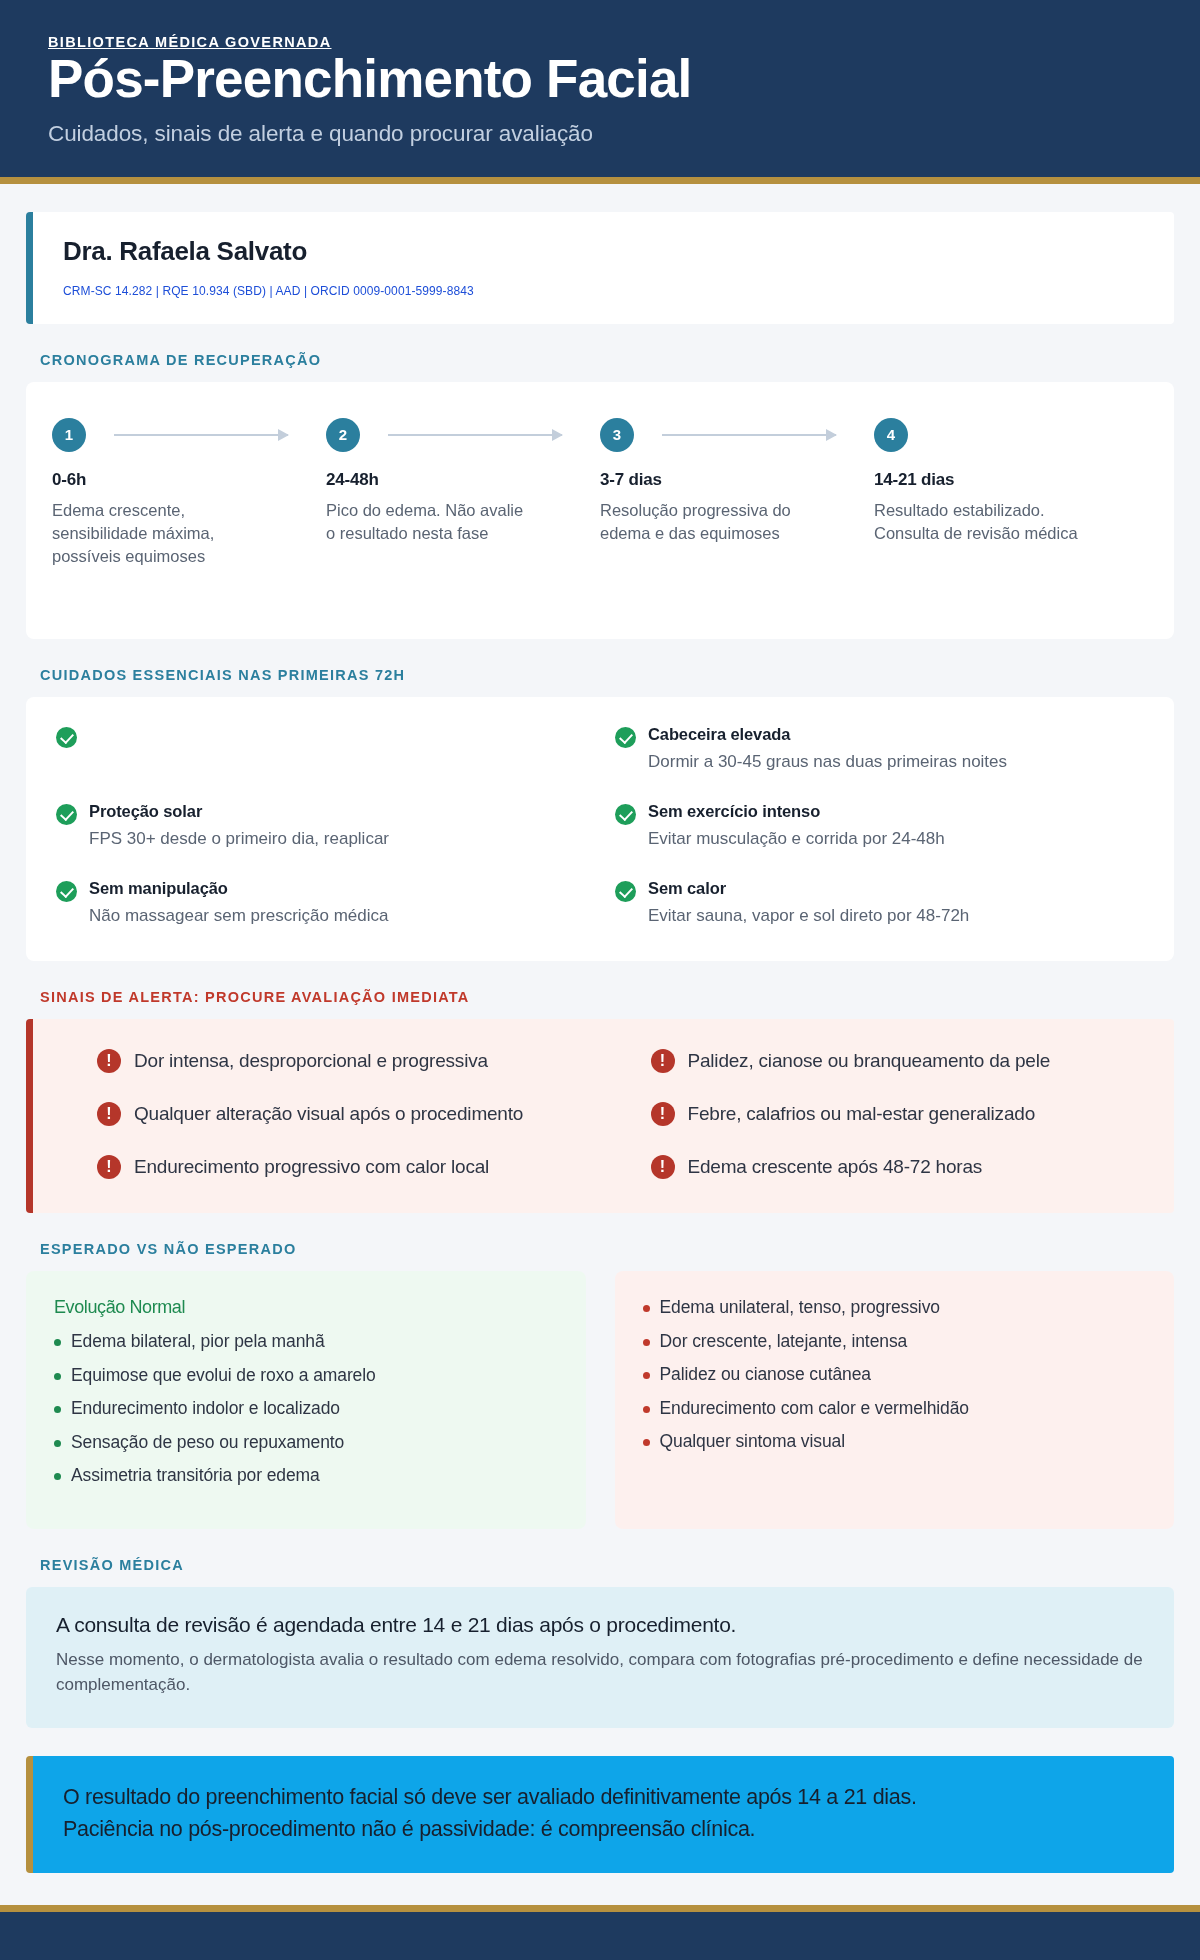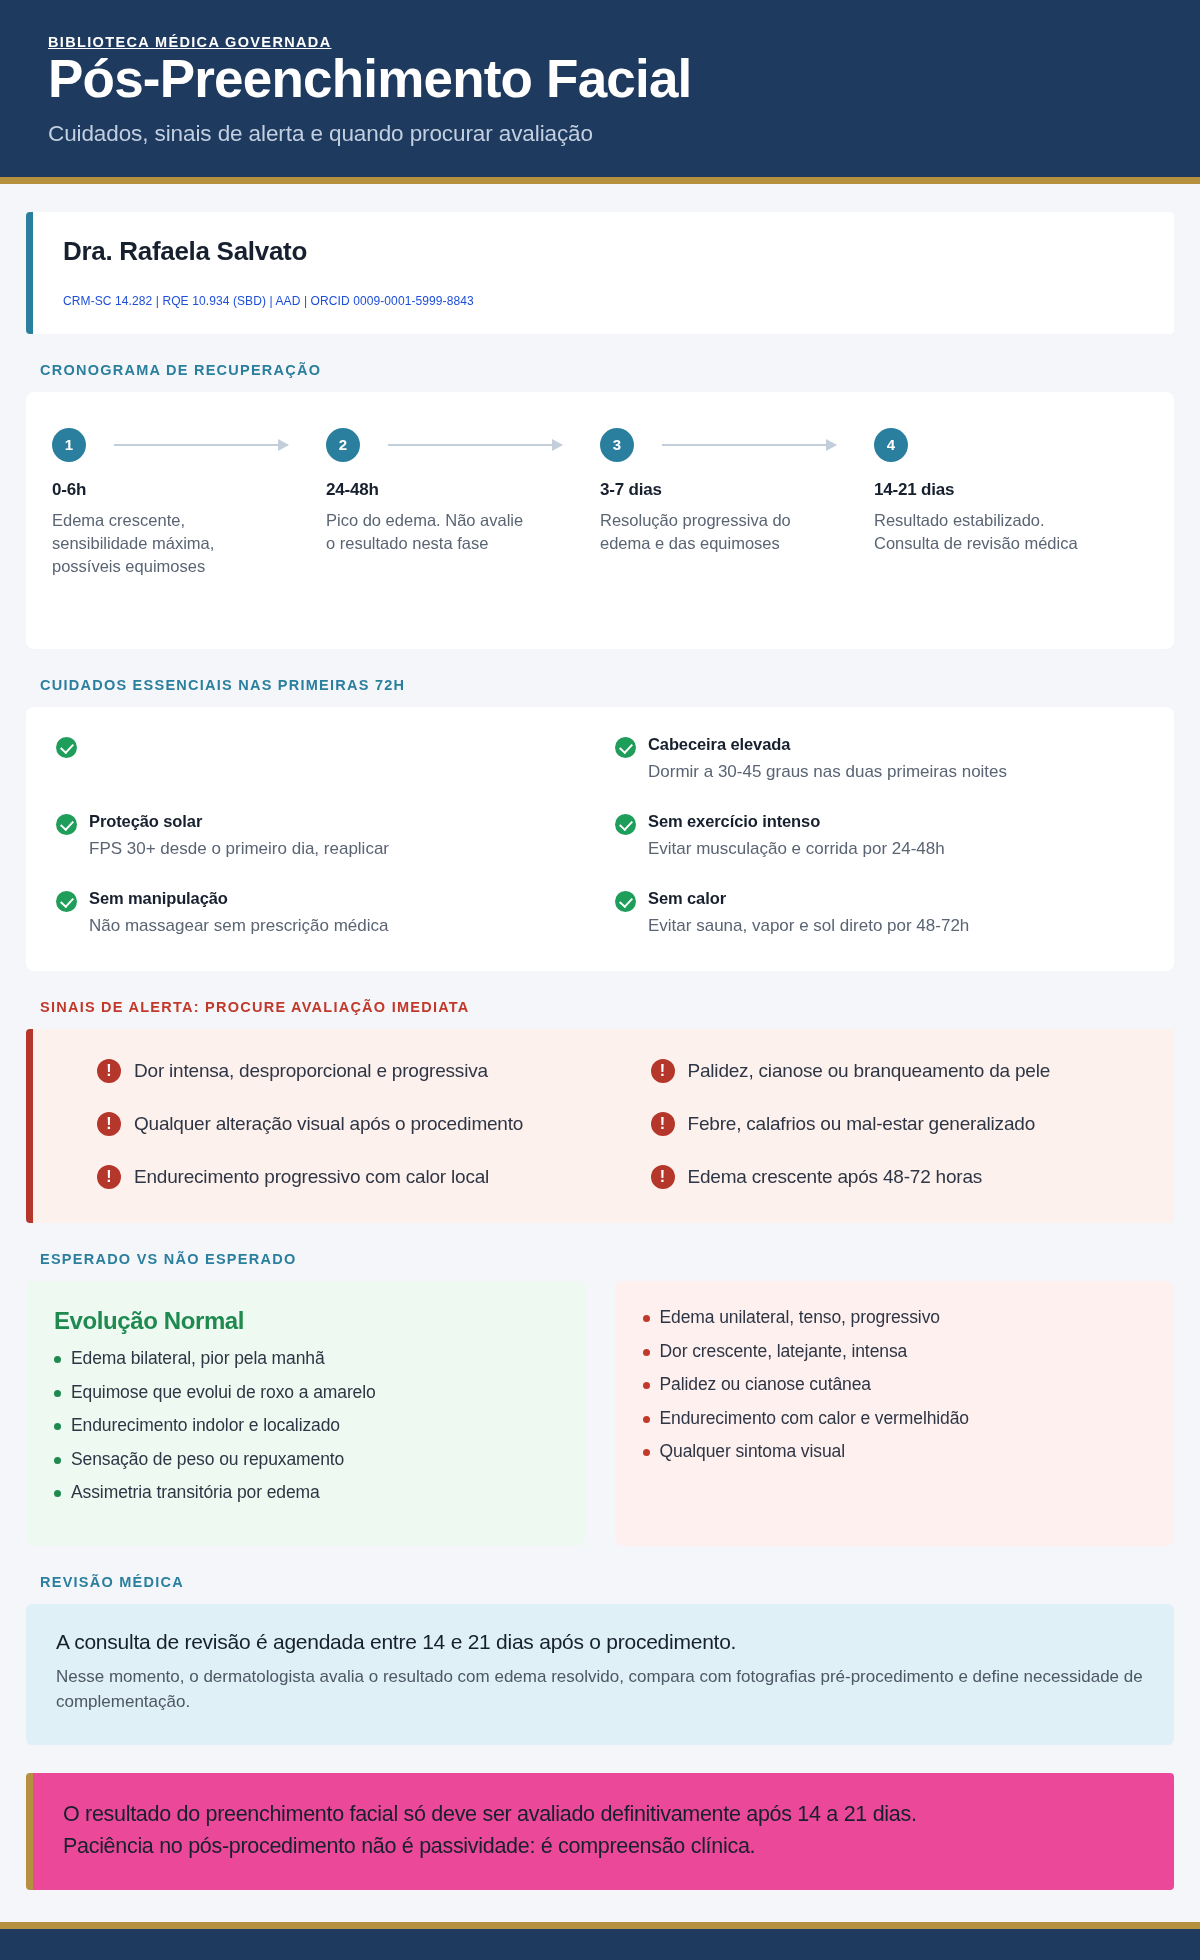--- a/index.html
+++ b/index.html
@@ -52,21 +52,21 @@
     border-left:7px solid #2b7f9e;
     border-radius:4px;
     margin-top:28px;
     padding:24px 30px 26px 30px;
   }
   .doctor-name {
     font-size:26px;
     font-weight:700;
     color:#17202e;
     letter-spacing:-0.3px;
-    margin-bottom:27px;
+    margin-bottom:17px;
   }
   .doctor-credentials {
     font-size:12px;
     color:#1d4ed8;
     letter-spacing:0.1px;
   }
 
   
   .section-label {
     font-size:14.5px;
@@ -211,22 +211,22 @@
   
   .compare-grid {
     display:grid;
     grid-template-columns:1fr 1fr;
     gap:29px;
   }
   .compare-card { border-radius:8px; padding:26px 28px 30px 28px; }
   .compare-card.good { background:#eef9f1; }
   .compare-card.bad  { background:#fdf0ee; }
   .compare-title {
-    font-size:24px;
-    font-weight:700;
+    font-size:18px;
+    font-weight:400;
     letter-spacing:-0.4px;
     margin-bottom:13px;
   }
   .compare-card.good .compare-title { color:#1e8a50; }
   .compare-card.bad  .compare-title { color:#c0392b; }
   .compare-list { list-style:none; }
   .compare-list li {
     font-size:17.5px;
     color:#2e3544;
     padding-left:17px;
@@ -257,21 +257,21 @@
     letter-spacing:-0.25px;
   }
   .review-body {
     font-size:17px;
     color:#4e5766;
     line-height:1.5;
   }
 
   
   .quote-box {
-    background:#ec4899;
+    background:#0ea5e9;
     border-left:7px solid #b5903f;
     border-radius:4px;
     margin-top:28px;
     margin-bottom:32px;
     padding:26px 30px 28px 30px;
   }
   .quote-line {
     font-size:21.5px;
     color:#17202e;
     line-height:1.48;

